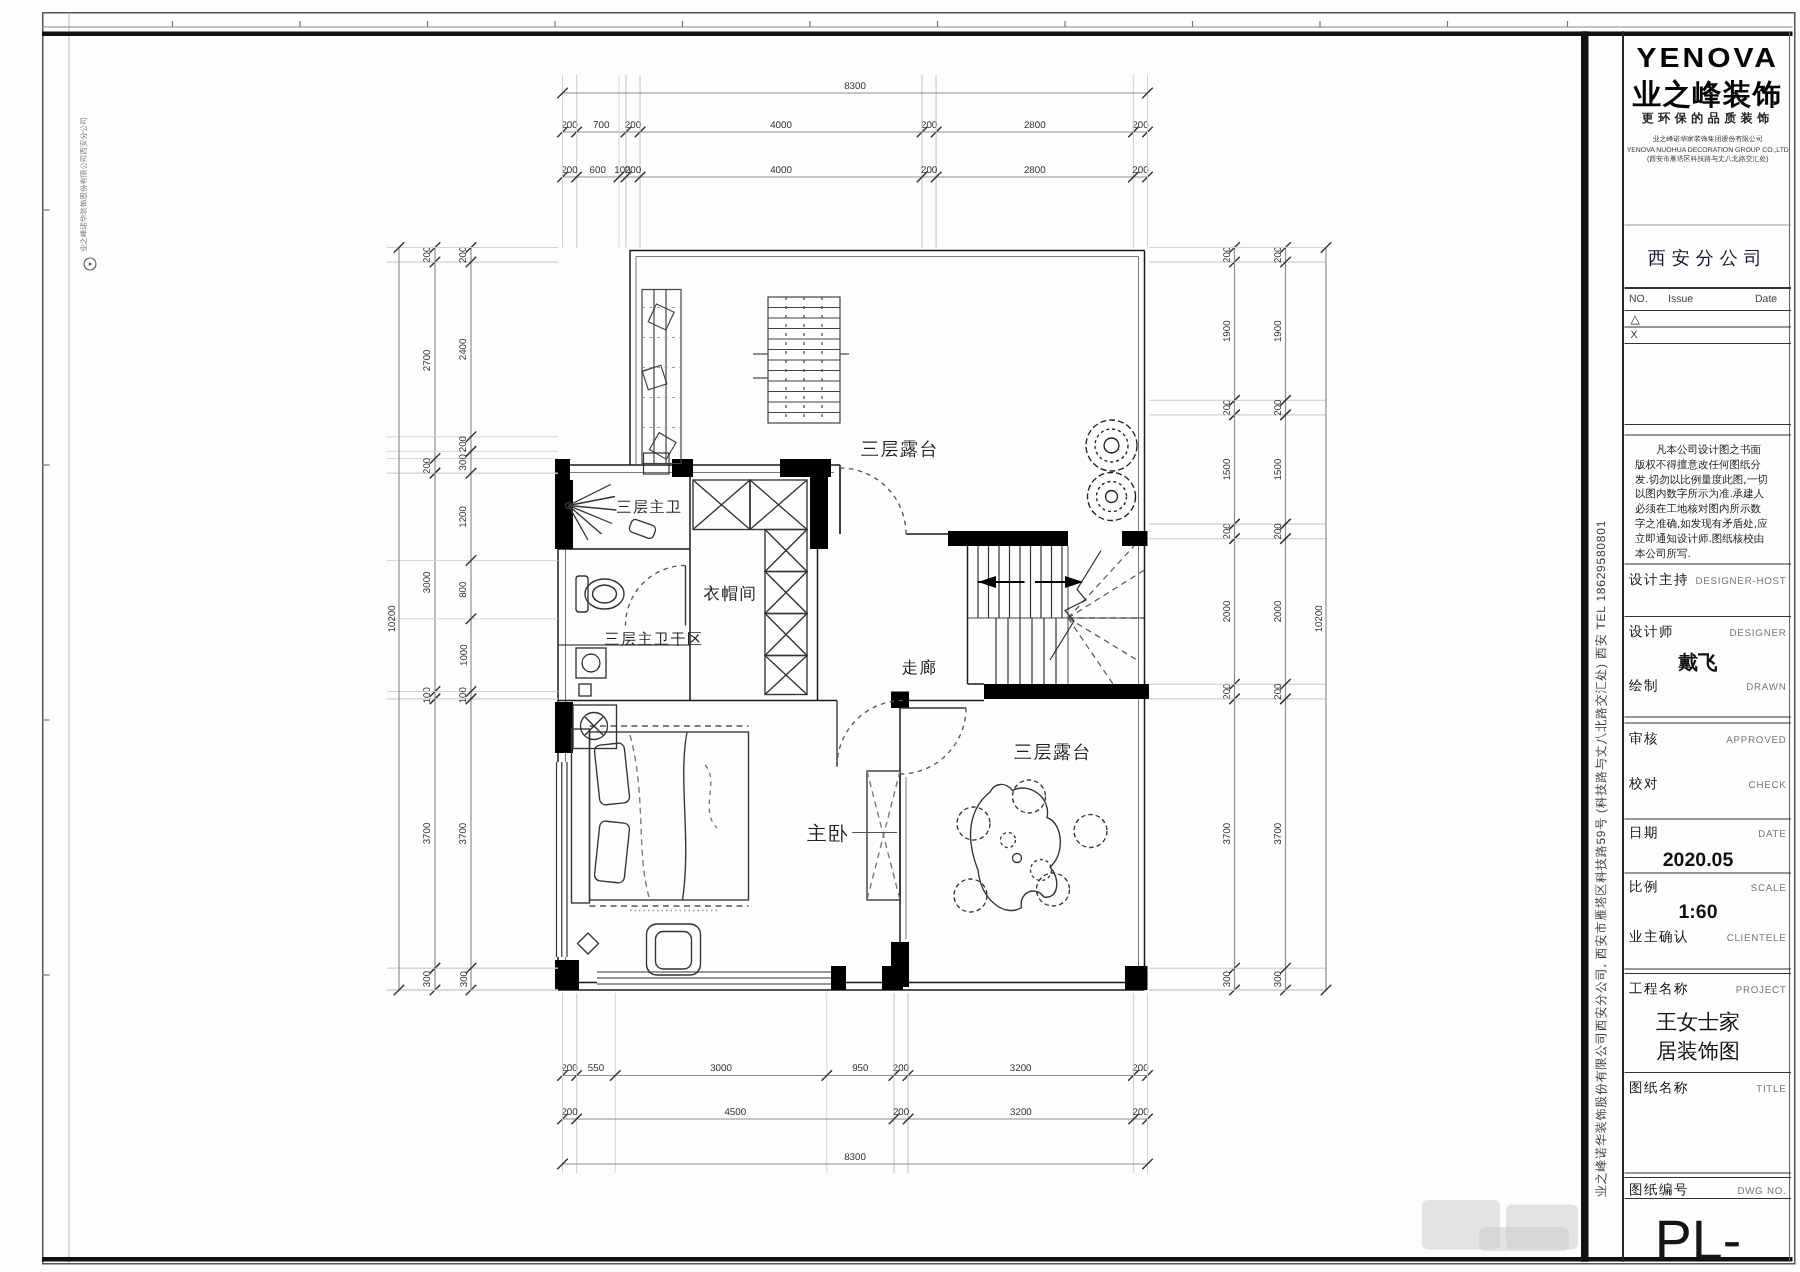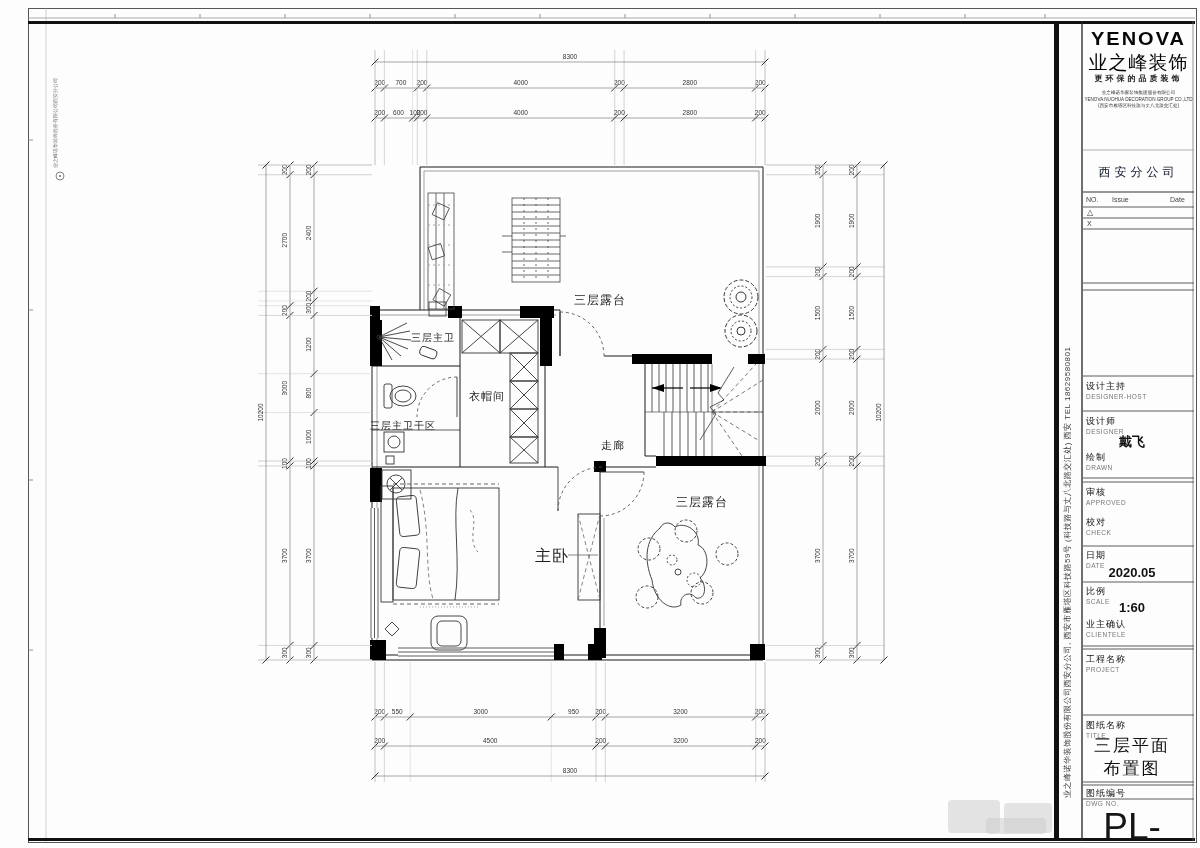--- a/index.html
+++ b/index.html
@@ -4,21 +4,21 @@
 <style>
   html,body{margin:0;padding:0;background:#fff;width:1200px;height:848px;overflow:hidden;
     font-family:"Liberation Sans","DejaVu Sans",sans-serif;}
   .sheet{position:relative;width:1200px;height:848px;background:#fdfdfd;}
   .abs{position:absolute;}
   svg{position:absolute;left:0;top:0;}
   .room-label{position:absolute;transform:translate(-50%,-50%);color:#1e1e1e;
     letter-spacing:1px;white-space:nowrap;font-family:Liberation Serif, serif;}
   
   .tb-row{position:absolute;left:1086px;width:105px;display:flex;
-    justify-content:space-between;align-items:baseline;flex-direction:column;}
+    justify-content:space-between;align-items:baseline;}
   .tb-lab{font-size:9px;color:#111;letter-spacing:1px;}
   .tb-en{font-size:6.5px;color:#777;letter-spacing:.5px;}
   .tb-val{position:absolute;left:1083px;width:98px;text-align:center;color:#111;}
   .brand{position:absolute;left:1083px;width:111px;text-align:center;color:#060606;}
   .vstrip{position:absolute;transform-origin:0 0;transform:rotate(-90deg);
     white-space:nowrap;color:#3a3a3a;}
   .blob{position:absolute;background:#cdcdcd;opacity:.55;border-radius:4px;}
   .disclaimer{position:absolute;left:1090px;width:101px;font-size:7px;line-height:9.8px;
     color:#222;white-space:pre-line;text-align:justify;font-family:"DejaVu Sans",sans-serif;}
   .prelines{white-space:pre-line;}
@@ -550,39 +550,47 @@
         <line x1="880.5" y1="168.5" x2="887.5" y2="161.5" stroke="#333" stroke-width="1"></line>
         <line x1="766" y1="660" x2="884" y2="660" stroke="#d2d2d2" stroke-width="0.6"></line>
         <line x1="880.5" y1="663.5" x2="887.5" y2="656.5" stroke="#333" stroke-width="1"></line>
         <text x="881" y="412.5" font-size="6.5" fill="#333" text-anchor="middle" transform="rotate(-90 881 412.5)">10200</text>
       </g>
 </svg>
 
 <div class="room-label" style="left:600px;top:300px;font-size:12px">三层露台</div>
 <div class="room-label" style="left:433px;top:338px;font-size:10px">三层主卫</div>
 <div class="room-label" style="left:487px;top:396px;font-size:11px">衣帽间</div>
-<div class="room-label" style="left:403px;top:426px;font-size:10px">三层主卫干区</div>
+<div class="room-label" style="left:436px;top:426px;font-size:10px">三层主卫干区</div>
 <div class="room-label" style="left:613px;top:445px;font-size:11px">走廊</div>
-<div class="room-label" style="left:552px;top:556px;font-size:16px">主卧</div>
+<div class="room-label" style="left:552px;top:556px;font-size:13px">主卧</div>
 <div class="room-label" style="left:702px;top:502px;font-size:12px">三层露台</div>
 
 <div class="brand" style="top:28px;font-size:20px;font-weight:800;letter-spacing:2px;transform:scaleY(.92)">YENOVA</div>
-<div class="brand" style="top:50px;font-size:19px;font-weight:400;letter-spacing:1px">业之峰装饰</div>
+<div class="brand" style="top:50px;font-size:19px;font-weight:700;letter-spacing:1px">业之峰装饰</div>
 <div class="brand" style="top:73px;font-size:8px;font-weight:700;letter-spacing:3px;color:#222">更环保的品质装饰</div>
 <div class="brand prelines" style="top:90px;font-size:4.6px;line-height:6.5px;color:#333">业之峰诺华家装饰集团股份有限公司
 YENOVA NUOHUA DECORATION GROUP CO.,LTD
 (西安市雁塔区科技路与丈八北路交汇处)</div>
 <div class="brand" style="top:164px;font-size:12px;letter-spacing:4px;color:#0f172a">西安分公司</div>
 
 <div class="abs" style="left:1086px;top:196px;font-size:7px;color:#444">NO.</div>
 <div class="abs" style="left:1112px;top:196px;font-size:7px;color:#444">Issue</div>
 <div class="abs" style="left:1170px;top:196px;font-size:7px;color:#444">Date</div>
 <div class="abs" style="left:1087px;top:208px;font-size:8px;color:#333">△</div>
 <div class="abs" style="left:1087px;top:220px;font-size:7px;color:#333">X</div>
 
+<div class="disclaimer" style="top:296px">　　凡本公司设计图之书面
+版权不得擅意改任何图纸分
+发.切勿以比例量度此图,一切
+以图内数字所示为准.承建人
+必须在工地核对图内所示数
+字之准确,如发现有矛盾处,应
+立即通知设计师.图纸核校由
+本公司所写.</div>
 
 <div class="tb-row" style="top:380px">
   <span class="tb-lab">设计主持</span>
   <span class="tb-en">DESIGNER-HOST</span>
 </div>
 <div class="tb-row" style="top:415px">
   <span class="tb-lab">设计师</span>
   <span class="tb-en">DESIGNER</span>
 </div>
 <div class="tb-val" style="top:433px;font-size:13px;font-weight:700">戴飞</div>
@@ -609,26 +617,26 @@
 </div>
 <div class="tb-val" style="top:600px;font-size:13px;font-weight:700">1:60</div>
 <div class="tb-row" style="top:618px">
   <span class="tb-lab">业主确认</span>
   <span class="tb-en">CLIENTELE</span>
 </div>
 <div class="tb-row" style="top:653px">
   <span class="tb-lab">工程名称</span>
   <span class="tb-en">PROJECT</span>
 </div>
+<div class="tb-val prelines" style="top:672px;font-size:14px;line-height:19px">王女士家
+居装饰图</div>
 <div class="tb-row" style="top:719px">
   <span class="tb-lab">图纸名称</span>
   <span class="tb-en">TITLE</span>
 </div>
-<div class="tb-val prelines" style="top:734px;font-size:17px;line-height:23px;letter-spacing:2px">三层平面
-布置图</div>
 <div class="tb-row" style="top:787px">
   <span class="tb-lab">图纸编号</span>
   <span class="tb-en">DWG NO.</span>
 </div>
 <div class="tb-val" style="top:806px;font-size:37px;color:#151515">PL-1.07</div>
 
 <div class="vstrip" style="left:1062px;top:798px;font-size:8px;letter-spacing:.5px">业之峰诺华装饰股份有限公司西安分公司, 西安市雁塔区科技路59号 (科技路与丈八北路交汇处)   西安   TEL 18629580801</div>
 <div class="vstrip" style="left:52px;top:168px;font-size:5px;color:#777">业之峰诺华装饰股份有限公司西安分公司</div>
 
 <div class="blob" style="left:948px;top:800px;width:52px;height:33px"></div>

